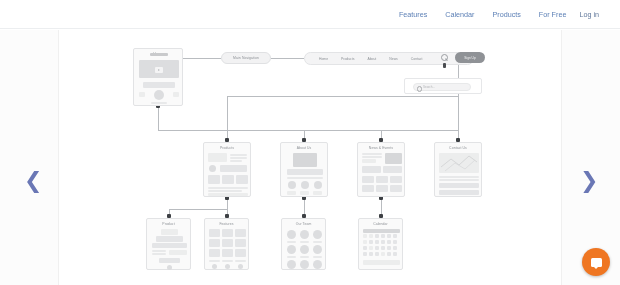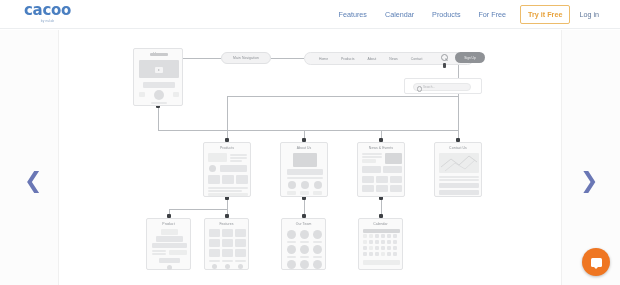--- a/index.html
+++ b/index.html
@@ -179,30 +179,25 @@
   .interact-dot{
     position:absolute; width:3px; height:5px; background:#4a4d51; border-radius:1px;
   }
 </style>
 </head>
 <body>
 
 <div id="app">
 
   <div class="site-header">
-    <div class="logo-wrap">
-      <div class="logo-text">cacoo</div>
-      <div class="logo-sub">by nulab</div>
-    </div>
     <div class="nav">
       <div class="nav-link">Features</div>
       <div class="nav-link">Calendar</div>
       <div class="nav-link">Products</div>
       <div class="nav-link">For Free</div>
-      <div class="nav-cta">Try it Free</div>
       <div class="nav-login">Log in</div>
     </div>
   </div>
 
   <div class="canvas">
 
     <div class="arrow arrow-left">❮</div>
     <div class="arrow arrow-right">❯</div>
 
     <div class="canvas-inner">

